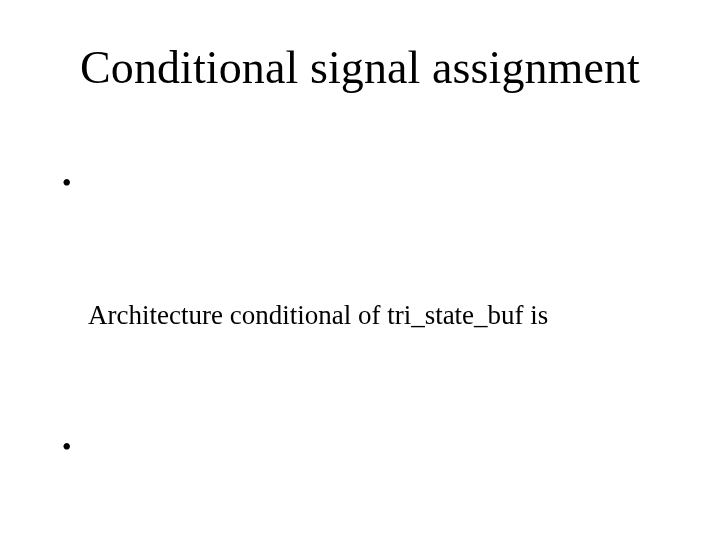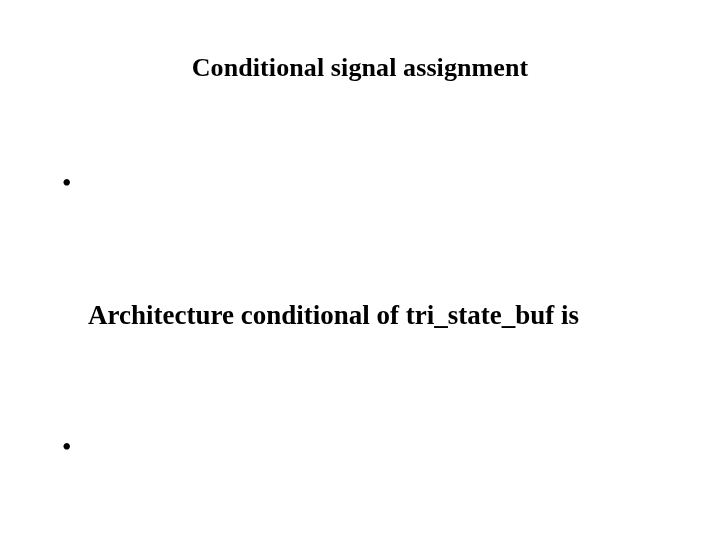--- a/index.html
+++ b/index.html
@@ -29,23 +29,23 @@
   
   .title-block {
     position: absolute;
     left: 0;
     top: 46px;
     width: 720px;
     text-align: center;
   }
   .title-line {
     display: block;
-    font-size: 26px;
+    font-size: 46px;
     line-height: 43px;
-    font-weight: bold;
+    font-weight: normal;
     letter-spacing: 0.1px;
     white-space: pre;
   }
 
   
   .bullet-list {
     position: absolute;
     left: 56px;
     top: 161px;
     width: 610px;
@@ -64,21 +64,20 @@
     left: 6px;
     top: 0;
     width: 14px;
     font-size: 27px;
     line-height: 44px;
     text-align: left;
   }
   .bullet-item .bullet-text {
     display: block;
     white-space: pre-wrap;
-    font-weight: bold;
   }
 </style>
 </head>
 <body>
 
 <div class="slide">
 
   <div class="title-block">
     <span class="title-line">Conditional signal assignment</span>
   </div>

